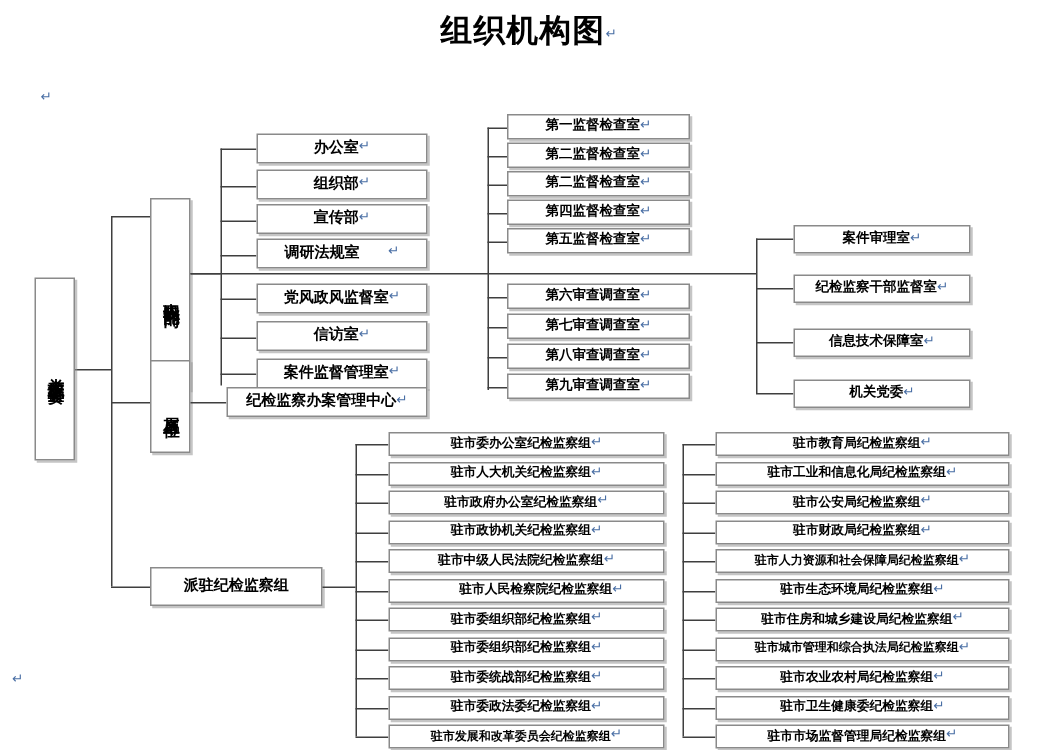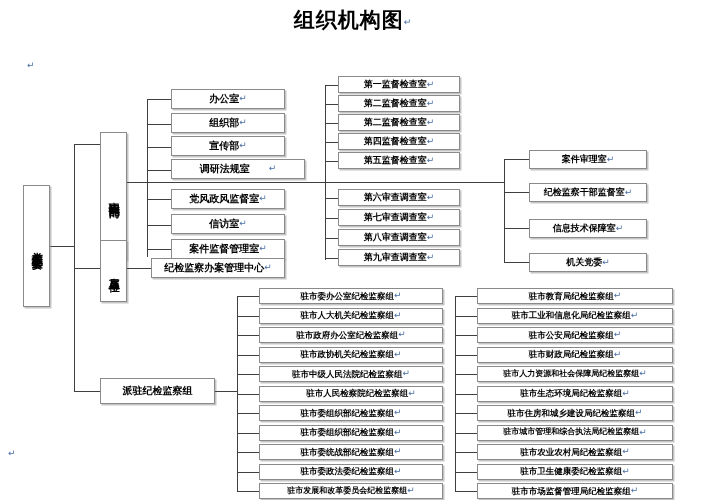--- a/index.html
+++ b/index.html
@@ -141,21 +141,21 @@
         <span class="pilcrow">↵</span>
       </div>
       <div class="node sz-10" style="left: 171px; top: 113px; width: 114px; height: 20px;">
         <span class="lbl">组织部</span>
         <span class="pilcrow">↵</span>
       </div>
       <div class="node sz-10" style="left: 171px; top: 136px; width: 114px; height: 20px;">
         <span class="lbl">宣传部</span>
         <span class="pilcrow">↵</span>
       </div>
-      <div class="node sz-10" style="left: 171px; top: 159px; width: 134px; height: 20px; gap: 19px;">
+      <div class="node sz-10" style="left: 171px; top: 159px; width: 114px; height: 20px; gap: 19px;">
         <span class="lbl">调研法规室</span>
         <span class="pilcrow">↵</span>
       </div>
       <div class="node sz-10" style="left: 171px; top: 189px; width: 114px; height: 20px;">
         <span class="lbl">党风政风监督室</span>
         <span class="pilcrow">↵</span>
       </div>
       <div class="node sz-10" style="left: 171px; top: 214px; width: 114px; height: 20px;">
         <span class="lbl">信访室</span>
         <span class="pilcrow">↵</span>

